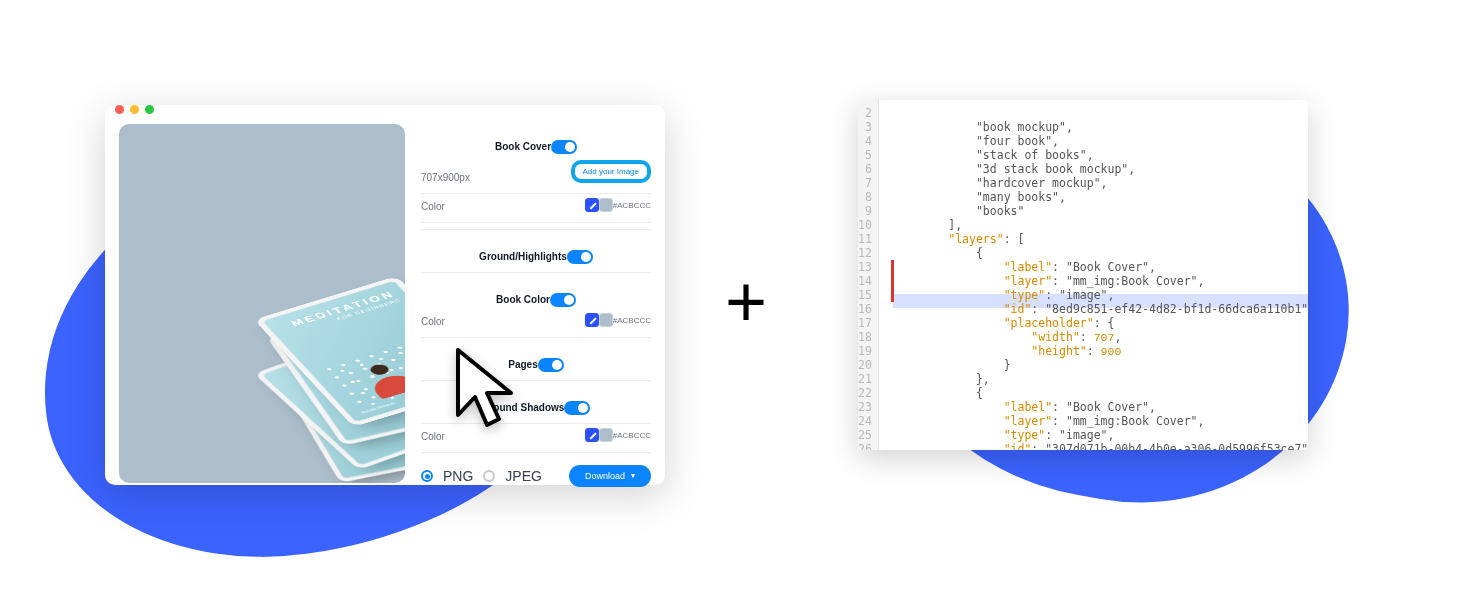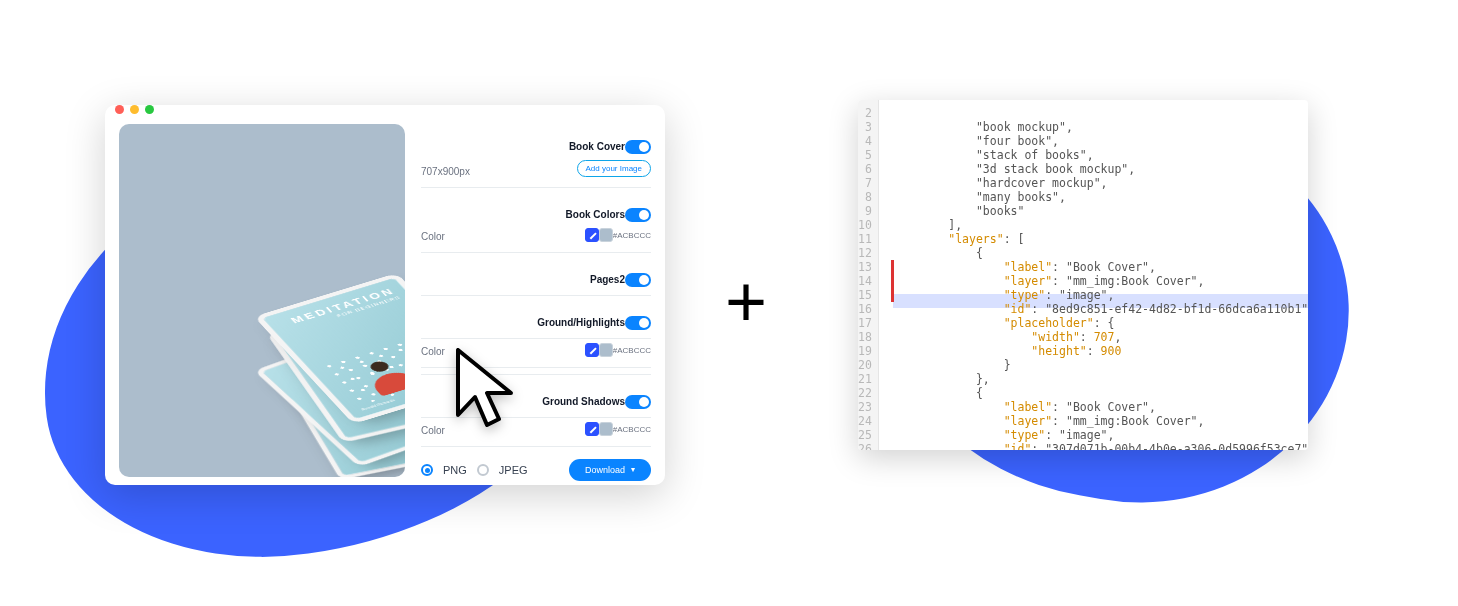--- a/index.html
+++ b/index.html
@@ -145,38 +145,38 @@
   .panel {
     flex:1;
     padding: 10px 14px 10px 6px;
     font-size: 10px;
     color:#374151;
     display:flex; flex-direction:column;
     gap:2px;
     overflow:hidden;
   }
   .row {
-    display:flex; align-items:center; justify-content:flex-end;
+    display:flex; align-items:center; justify-content:center;
     padding: 4.5px 0;
     margin-top: 11px;
   }
   .row.hdr { font-weight:600; color:#111827; }
   .subrow { padding: 0 0 6px 0; display:flex; align-items:flex-end; justify-content:space-between; }
   .label { }
   .toggle {
     width:26px; height:14px; border-radius:8px;
     background:#0a84ff;
     position:relative;
   }
   .toggle::after{
     content:""; position:absolute; right:2px; top:2px;
     width:10px; height:10px; border-radius:50%; background:#fff;
   }
   .pill-btn {
-    border:1px solid #0ea5e9; color:#0a84ff;
+    border:4px solid #0ea5e9; color:#0a84ff;
     font-size:8px; padding:3px 8px; border-radius:10px;
     background:#fff;
   }
   .swatch-box {
     display:flex; align-items:center; 
   }
   .swatch {
     width:14px; height:14px; border-radius:3px; background:#acbdcc;
     border:1px solid #c9d3dc;
     position:relative;
@@ -192,21 +192,21 @@
     display:flex; align-items:center; justify-content:space-between;
     padding-top:8px;
   }
   .radio-group{ display:flex; gap:10px; align-items:center; }
   .radio{
     width:12px; height:12px; border-radius:50%;
     border:2px solid #0a84ff; display:inline-flex; align-items:center; justify-content:center;
   }
   .radio.checked::after{ content:""; width:5px; height:5px; border-radius:50%; background:#0a84ff; }
   .radio.unchecked{ border-color:#c2c9d1; }
-  .radio-label{ font-size:11px; }
+  .radio-label{ font-size:14px; }
   .dl-btn{
     background:#0a84ff; color:#fff; font-size:9px;
     padding:6px 16px; border-radius:14px; border:none;
     display:flex; align-items:flex-start; gap:6px;
   }
   .caret{ font-size:8px; }
 
   
   .code-window{
     position:absolute;
@@ -230,21 +230,21 @@
     padding:6px 6px 0 0;
     border-right:1px solid #e5e5e5;
     position:relative;
   }
   .gutter .ln{ height:14px; }
   .code-body{
     flex:1; padding:6px 0 0 14px; white-space:pre; color:#555;
     position:relative;
   }
   .k-key{ color:#d48b00; }
-  .k-num{ color:#d48b00; }
+  .k-num{ color:#d48b00;font-family:Liberation Mono, monospace; }
   .hl-line{
     position:absolute;
     left:0; right:0;
     background:#d8e0ff;
     height:14px;
     z-index:0;
   }
   .code-body > div { position:relative; z-index:1; height:14px; }
   .change-bar{
     position:absolute; left:-2px; width:3px; background:#d33; height:14px;
@@ -290,56 +290,56 @@
       <div class="row hdr">
           <span class="label">Book Cover</span>
         <span class="toggle"></span>
         </div>
       <div class="subrow">
         <span style="color:#6b7280;">707x900px</span>
         <button class="pill-btn">Add your Image</button>
       </div>
       <hr class="hr">
 
-      <div class="row hdr">
-          <span class="label">Book Colors</span>
-        <span class="toggle"></span>
-        </div>
       <div class="subrow">
         <span style="color:#6b7280;">Color</span>
         <span class="swatch-box">
           <span class="swatch blue"></span>
           <span class="swatch"></span>
           <span class="hex">#ACBCCC</span>
         </span>
       </div>
       <hr class="hr">
 
-      <div class="row hdr">
-          <span class="label">Pages2</span>
-        <span class="toggle"></span>
-        </div>
       <hr class="hr">
 
       <div class="row hdr">
           <span class="label">Ground/Highlights</span>
         <span class="toggle"></span>
         </div>
       <hr class="hr">
 
+      <div class="row hdr">
+          <span class="label">Book Color</span>
+        <span class="toggle"></span>
+        </div>
       <div class="subrow">
         <span style="color:#6b7280;">Color</span>
         <span class="swatch-box">
           <span class="swatch blue"></span>
           <span class="swatch"></span>
           <span class="hex">#ACBCCC</span>
         </span>
       </div>
       <hr class="hr">
 
+      <div class="row hdr">
+          <span class="label">Pages</span>
+        <span class="toggle"></span>
+        </div>
       <hr class="hr">
 
       <div class="row hdr">
           <span class="label">Ground Shadows</span>
         <span class="toggle"></span>
         </div>
       <hr class="hr">
 
       <div class="subrow">
         <span style="color:#6b7280;">Color</span>

